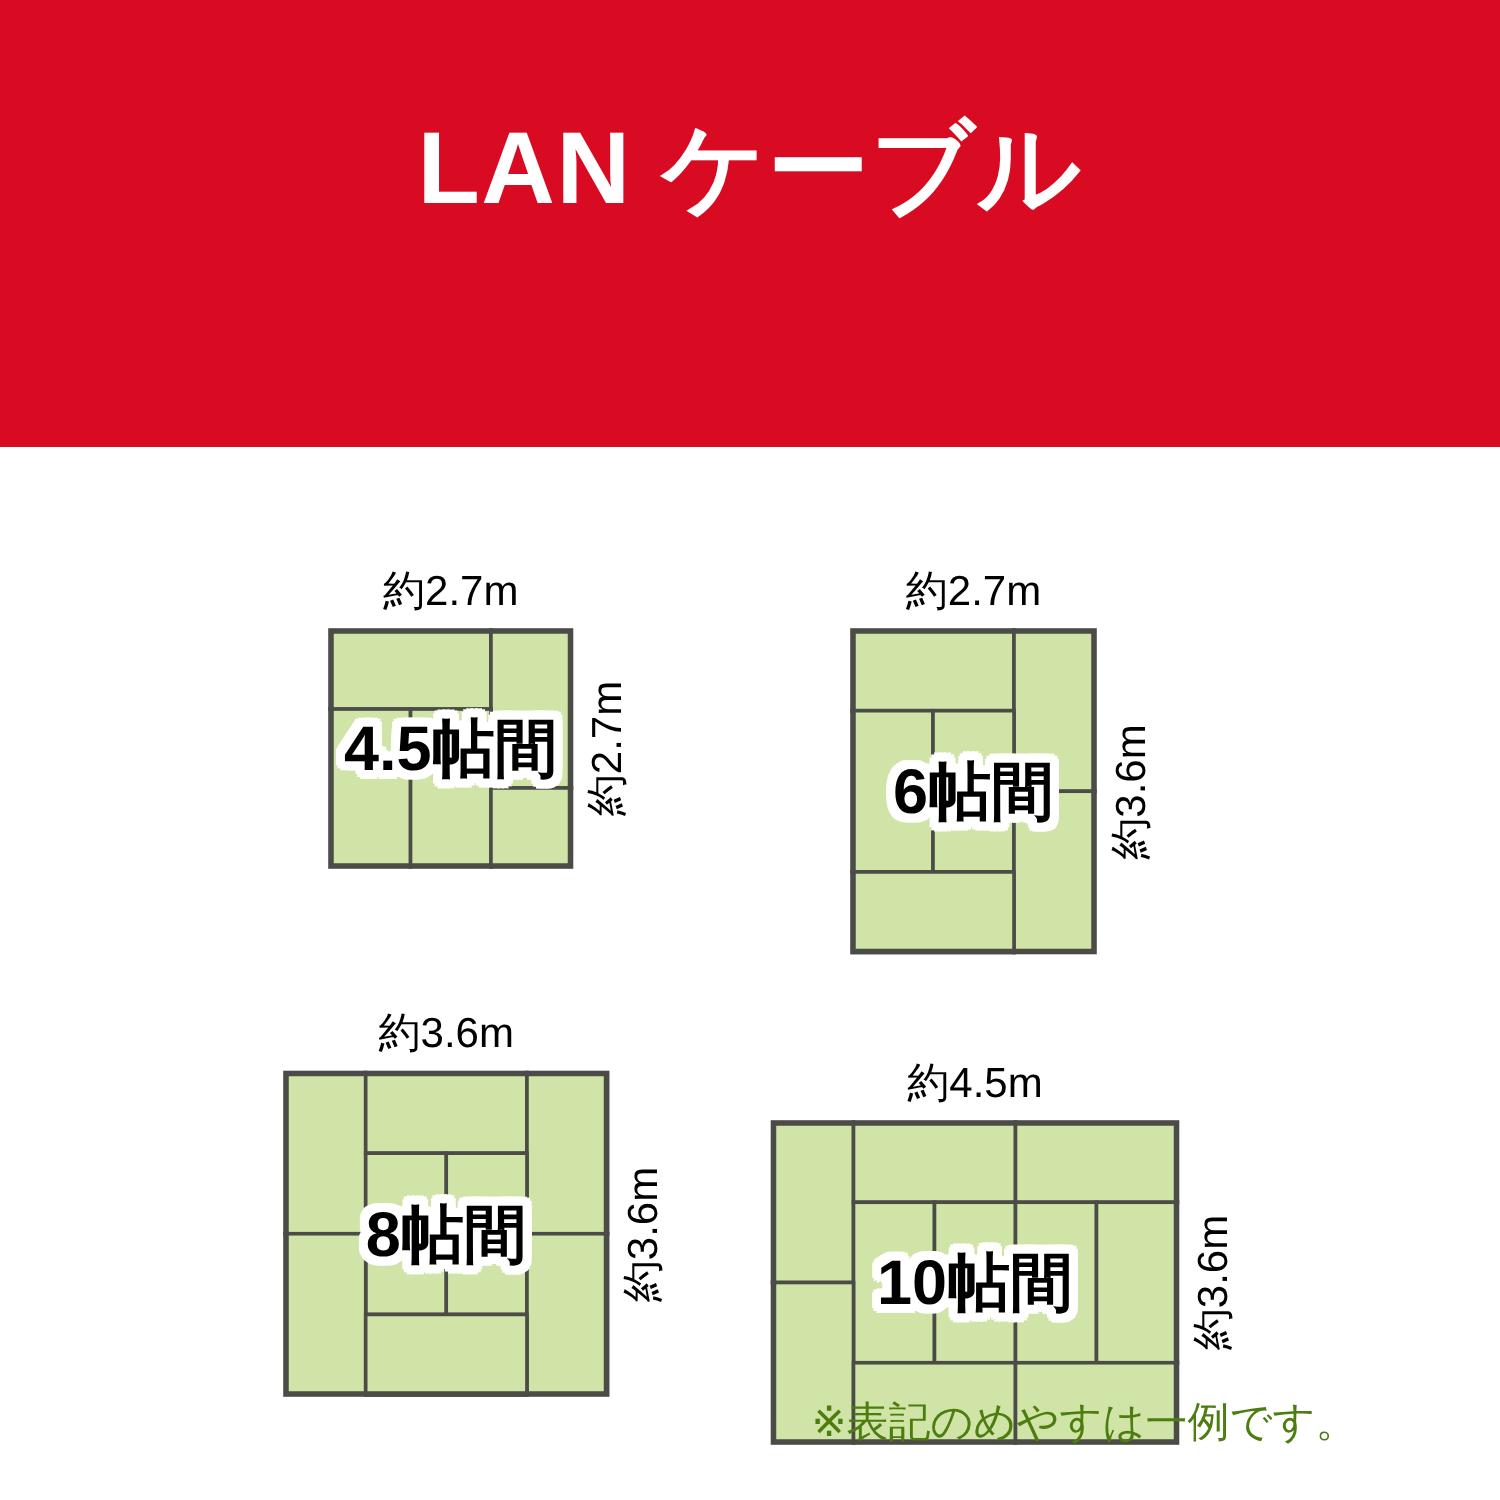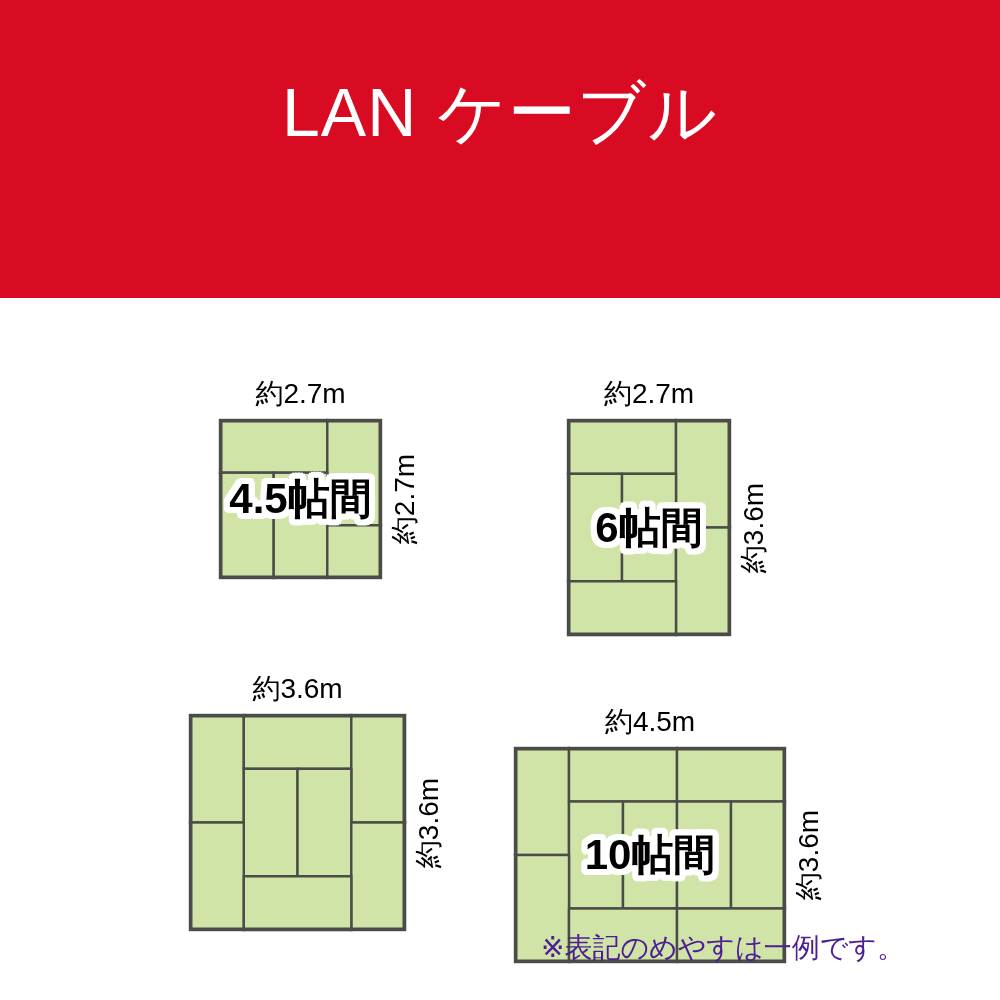--- a/index.html
+++ b/index.html
@@ -1,21 +1,21 @@
 <!DOCTYPE html>
 <html><head>
 <meta charset="utf-8">
 <style>
   html,body{margin:0;padding:0;}
   body{font-family:"Liberation Sans","DejaVu Sans",sans-serif;}
   .canvas{position:relative;width:1000px;height:1000px;background:#ffffff;overflow:hidden;}
 
   
   .banner{position:absolute;left:0;top:0;width:1000px;height:298px;background:#d90b23;text-align:center;}
-  .title-line{color:#ffffff;font-weight:normal;font-size:68px;line-height:1;white-space:nowrap;letter-spacing:1px;}
+  .title-line{color:#ffffff;font-weight:bold;font-size:68px;line-height:1;white-space:nowrap;letter-spacing:1px;}
   .title-line.l1{margin-top:78px;}
   .title-line.l2{margin-top:26px;}
 
   
   .room{position:absolute;margin-top:33px;}
   .room-1{left:220px;top:387px;width:161px;height:158px;}
   .room-2{left:568px;top:387px;width:162px;height:215px;}
   .room-3{left:190px;top:682px;width:215px;height:215px;}
   .room-4{left:515px;top:715px;width:270px;height:214px;}
 
@@ -30,21 +30,21 @@
     font-size:42px;font-weight:bold;color:#000;white-space:nowrap;line-height:1;
     text-shadow:
       -6px 0 0 #fff, 6px 0 0 #fff, 0 -6px 0 #fff, 0 6px 0 #fff,
       -4px -4px 0 #fff, 4px -4px 0 #fff, -4px 4px 0 #fff, 4px 4px 0 #fff,
       -6px -3px 0 #fff, 6px -3px 0 #fff, -6px 3px 0 #fff, 6px 3px 0 #fff,
       -3px -6px 0 #fff, 3px -6px 0 #fff, -3px 6px 0 #fff, 3px 6px 0 #fff,
       -5px -5px 0 #fff, 5px -5px 0 #fff, -5px 5px 0 #fff, 5px 5px 0 #fff;
   }
 
   
-  .note{position:absolute;right:95px;top:929px;font-size:28px;color:#4c1d95;white-space:nowrap;}
+  .note{position:absolute;right:95px;top:929px;font-size:28px;color:#4d7c0f;white-space:nowrap;}
 </style>
 </head>
 <body>
 
 <div class="canvas">
 
   <header class="banner" style="background: rgb(217, 11, 35);">
     <div class="title-line l1" style="color: rgb(255, 255, 255);">LAN ケーブル</div>
   </header>
 
@@ -86,20 +86,21 @@
           <rect x="0.0" y="0.0" width="53.8" height="107.5" fill="#cfe4a6" stroke="#4b4b47" stroke-width="2.4"></rect>
           <rect x="53.8" y="0.0" width="107.5" height="53.8" fill="#cfe4a6" stroke="#4b4b47" stroke-width="2.4"></rect>
           <rect x="161.3" y="0.0" width="53.8" height="107.5" fill="#cfe4a6" stroke="#4b4b47" stroke-width="2.4"></rect>
           <rect x="53.8" y="53.8" width="53.8" height="107.5" fill="#cfe4a6" stroke="#4b4b47" stroke-width="2.4"></rect>
           <rect x="107.5" y="53.8" width="53.8" height="107.5" fill="#cfe4a6" stroke="#4b4b47" stroke-width="2.4"></rect>
           <rect x="0.0" y="107.5" width="53.8" height="107.5" fill="#cfe4a6" stroke="#4b4b47" stroke-width="2.4"></rect>
           <rect x="161.3" y="107.5" width="53.8" height="107.5" fill="#cfe4a6" stroke="#4b4b47" stroke-width="2.4"></rect>
           <rect x="53.8" y="161.3" width="107.5" height="53.8" fill="#cfe4a6" stroke="#4b4b47" stroke-width="2.4"></rect>
           <rect x="1.25" y="1.25" width="212.5" height="212.5" fill="none" stroke="#4b4b47" stroke-width="2.5"></rect>
         </svg>
+      <div class="size-label">8帖間</div>
     </section>
 
     <section class="room room-4">
       <div class="dim dim-top">約4.5m</div>
       <div class="dim dim-right">約3.6m</div>
       <svg class="mats" width="270" height="214">
           <rect x="0.0" y="0.0" width="54.0" height="107.0" fill="#cfe4a6" stroke="#4b4b47" stroke-width="2.4"></rect>
           <rect x="54.0" y="0.0" width="108.0" height="53.5" fill="#cfe4a6" stroke="#4b4b47" stroke-width="2.4"></rect>
           <rect x="162.0" y="0.0" width="108.0" height="53.5" fill="#cfe4a6" stroke="#4b4b47" stroke-width="2.4"></rect>
           <rect x="54.0" y="53.5" width="54.0" height="107.0" fill="#cfe4a6" stroke="#4b4b47" stroke-width="2.4"></rect>

